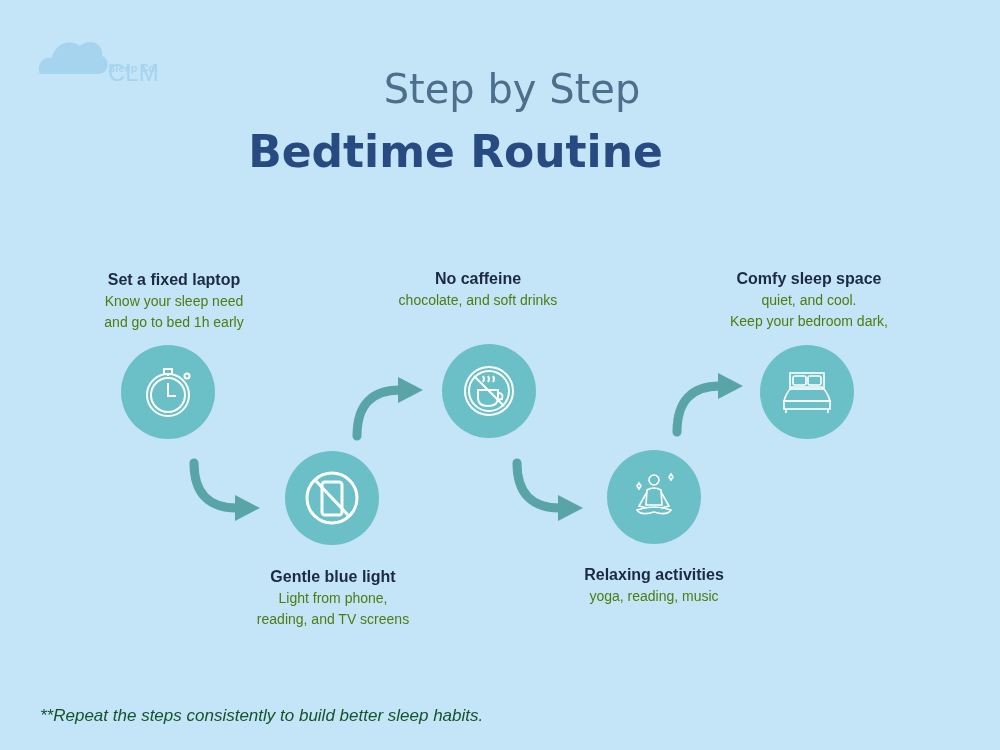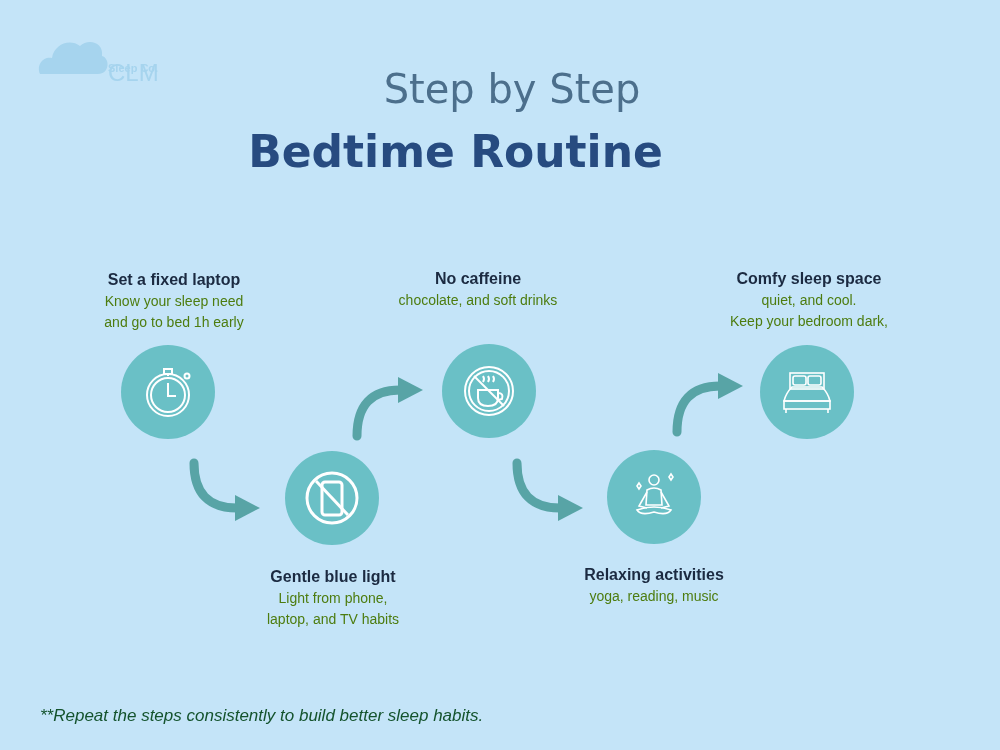--- a/index.html
+++ b/index.html
@@ -48,21 +48,21 @@
 <div class="circle" style="left:285px;top:451px;">
   <svg width="94" height="94" viewBox="0 0 94 94" fill="none" stroke="#fff" stroke-width="3">
     <circle cx="47" cy="47" r="25"></circle>
     <rect x="37" y="31" width="20" height="33" rx="3"></rect>
     <line x1="31" y1="30" x2="63" y2="64"></line>
   </svg>
 </div>
 <div class="step-text" style="left:203px;top:566px;">
   <div class="step-title">Gentle blue light</div>
   <div class="step-desc">Light from phone,</div>
-  <div class="step-desc">laptop, and TV habits</div>
+  <div class="step-desc">reading, and TV screens</div>
 </div>
 
 <div class="step-text" style="left:348px;top:268px;">
   <div class="step-title">No caffeine</div>
   <div class="step-desc">chocolate, and soft drinks</div>
 </div>
 <div class="circle" style="left:442px;top:344px;">
   <svg width="94" height="94" viewBox="0 0 94 94" fill="none" stroke="#fff" stroke-width="2">
     <circle cx="47" cy="47" r="24"></circle>
       <circle cx="47" cy="47" r="20"></circle>

